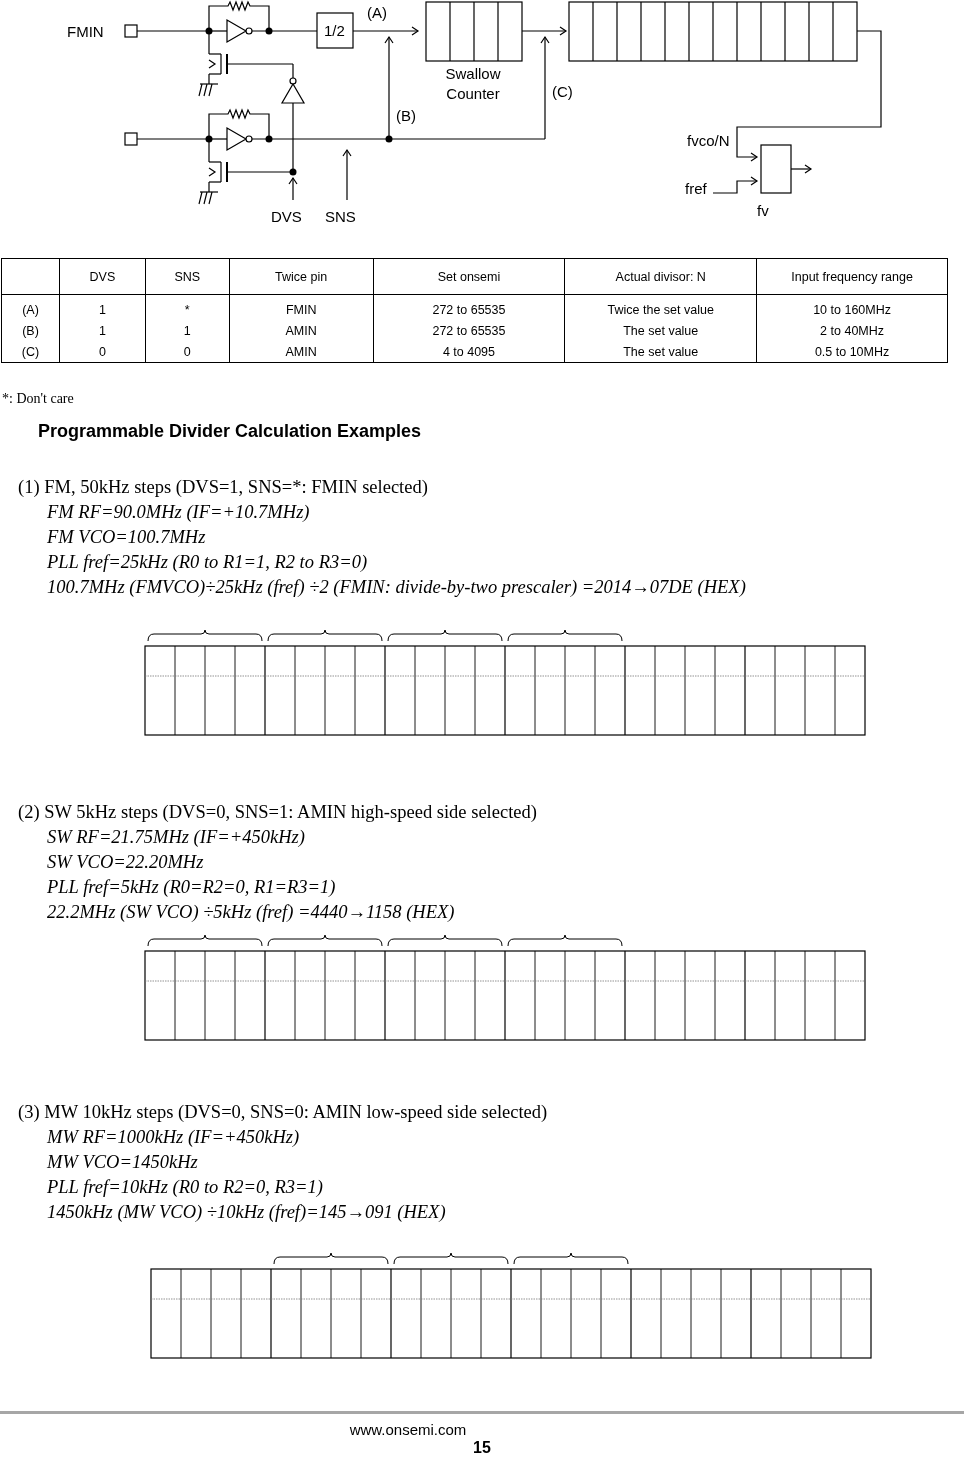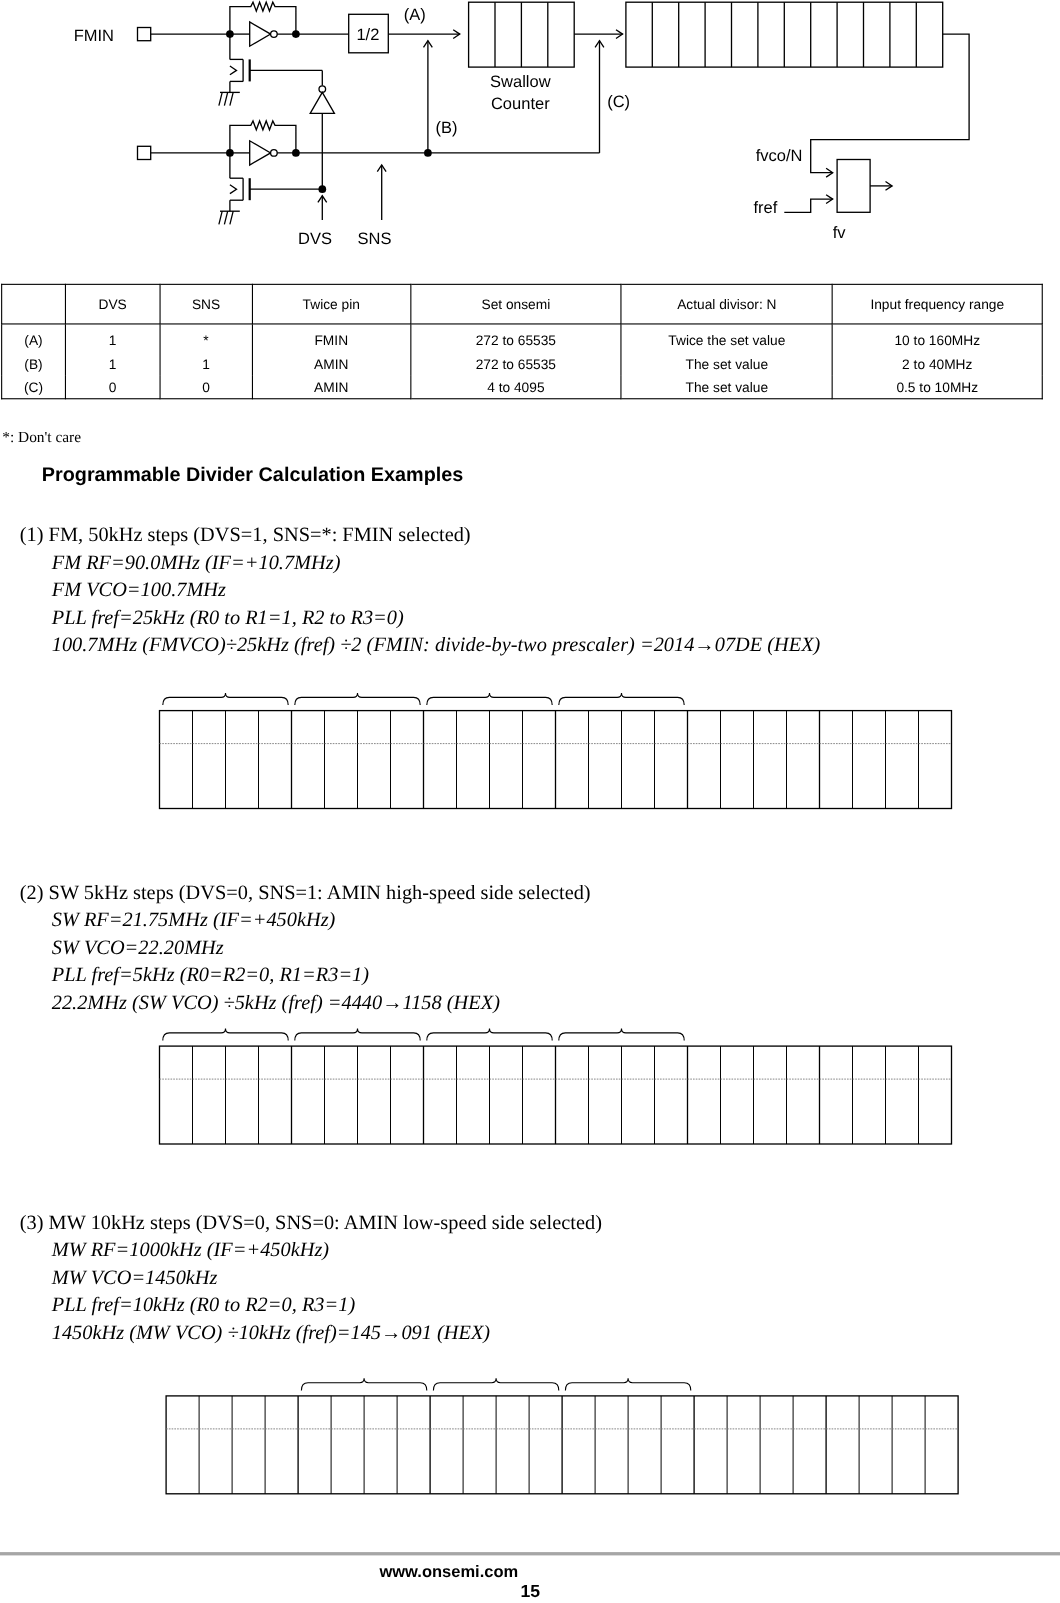--- a/index.html
+++ b/index.html
@@ -11,21 +11,21 @@
   #spec-table td { height:21px; border-left:1px solid #000; border-right:1px solid #000; padding:0; }
   #spec-table tbody tr:first-child td { padding-top:4px; }
   #spec-table tbody tr:last-child td { border-bottom:1px solid #000; }
   .note { position:absolute; left:2px; top:364px; font-family:"Liberation Serif", serif; font-size:14px;margin-top:27px; }
   .heading { position:absolute; left:2px; top:421px; font-family:"Liberation Sans", sans-serif; font-weight:bold; font-size:18px;margin-left:36px; }
   .example { position:absolute; left:18px; font-family:"Liberation Serif", serif; font-size:18.5px; line-height:25px;margin-top:28px; }
   .example .line { white-space:nowrap; }
   .example .indent { padding-left:29px;font-style:italic; }
   .grid-svg { position:absolute; left:0; }
   .footer-rule { position:absolute; left:0; top:1411px; width:964px; height:3px; background:#a6a6a6; }
-  .footer-url { position:absolute; left:0; width:816px; text-align:center; top:1421px; font-family:"Liberation Sans", sans-serif; font-weight:bold; font-size:15px; }
+  .footer-url { position:absolute; left:0; width:816px; text-align:center; top:1421px; font-family:"Liberation Sans", sans-serif; font-weight:normal; font-size:15px; }
   .footer-page { position:absolute; left:0; width:964px; text-align:center; top:1439px; font-family:"Liberation Sans", sans-serif; font-weight:bold; font-size:16px; }
   svg text { font-family:"Liberation Sans", sans-serif; }
 </style>
 </head>
 <body>
 
 <svg id="diagram" width="964" height="235" viewBox="0 0 964 235">
   <g stroke="#000" stroke-width="1.2" fill="none">
 
     <rect x="125" y="25" width="12" height="12" fill="#fff"></rect>

